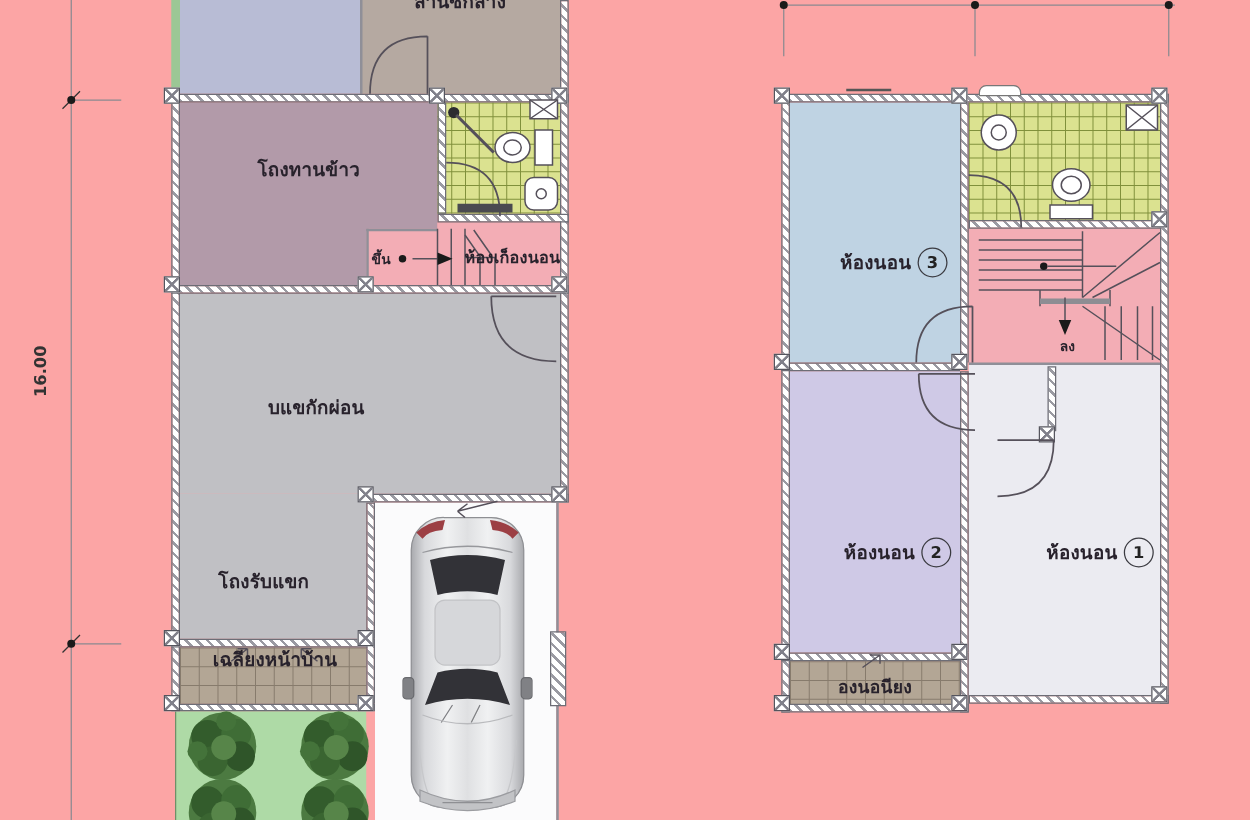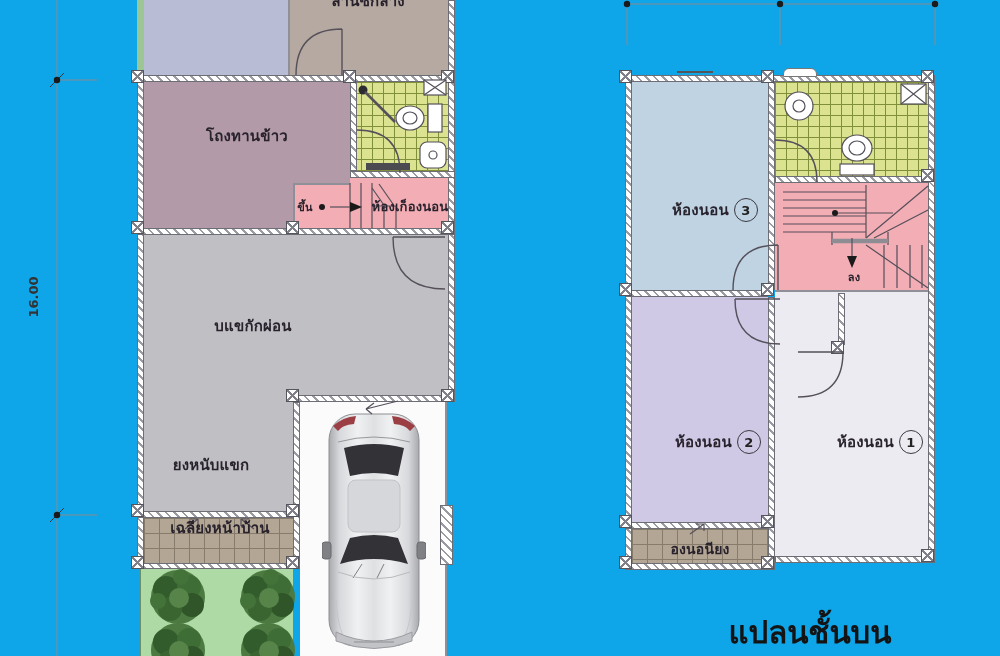--- a/index.html
+++ b/index.html
@@ -1,16 +1,16 @@
 <!DOCTYPE html>
 <html><head>
 <meta charset="utf-8">
 <style>
   html,body{margin:0;padding:0;background:#fff;}
-  .canvas{position:relative;width:1000px;height:656px;background:#0ea5e9;overflow:hidden;
+  .canvas{position:relative;width:1000px;height:656px;background:#fca5a5;overflow:hidden;
           font-family:"DejaVu Sans","Liberation Sans",sans-serif;}
   .room{position:absolute;box-sizing:border-box;}
   .wall{position:absolute;box-sizing:border-box;
         background:repeating-linear-gradient(45deg,#ffffff 0 4px,#9a9aa2 4px 6px);
         border:1px solid #6d6d76;}
   .pier{position:absolute;width:13px;height:13px;background:#fff;border:1px solid #55555e;box-sizing:border-box;
         background-image:linear-gradient(45deg,transparent 42%,#80808a 45%,#80808a 55%,transparent 58%),
                          linear-gradient(135deg,transparent 42%,#80808a 45%,#80808a 55%,transparent 58%);}
   .tile-green{background-color:#dbe290;
         background-image:linear-gradient(#7f8f3a 1px,transparent 1px),linear-gradient(90deg,#7f8f3a 1px,transparent 1px);
@@ -265,33 +265,32 @@
       <rect x="901" y="84" width="25" height="20" fill="#fff"></rect>
       <path d="M901,84 L926,104 M926,84 L901,104"></path>
     </g>
   </svg>
 
   <div class="room-label" style="left:368px;top:1px;">ลานซักล้าง</div>
   <div class="room-label" style="left:247px;top:136px;">โถงทานข้าว</div>
   <div class="room-label small-label" style="left:305px;top:207px;">ขึ้น</div>
   <div class="room-label" style="left:410px;top:206px;font-size:13px;">ห้องเก็องนอน</div>
   <div class="room-label" style="left:253px;top:326px;">บแขกักผ่อน</div>
-  <div class="room-label" style="left:211px;top:465px;">ยงหนับแขก</div>
+  <div class="room-label" style="left:211px;top:465px;">โถงรับแขก</div>
   <div class="room-label" style="left:220px;top:528px;">เฉลียงหน้าบ้าน</div>
 
   <div class="room-label bedroom-label" style="left:715px;top:181px;">
     <span>ห้องนอน</span>
     <span class="circle-num">3</span>
   </div>
   <div class="room-label bedroom-label" style="left:718px;top:413px;">
     <span>ห้องนอน</span>
     <span class="circle-num">2</span>
   </div>
   <div class="room-label bedroom-label" style="left:880px;top:413px;">
     <span>ห้องนอน</span>
     <span class="circle-num">1</span>
   </div>
   <div class="room-label small-label" style="left:854px;top:277px;">ลง</div>
   <div class="room-label" style="left:700px;top:549px;font-size:14px;">องนอนียง</div>
 
   <div class="dim-label" style="left:33px;top:297px;">16.00</div>
-  <div class="plan-title" style="left:810px;top:632px;">แปลนชั้นบน</div>
 </div>
 
 </body></html>

